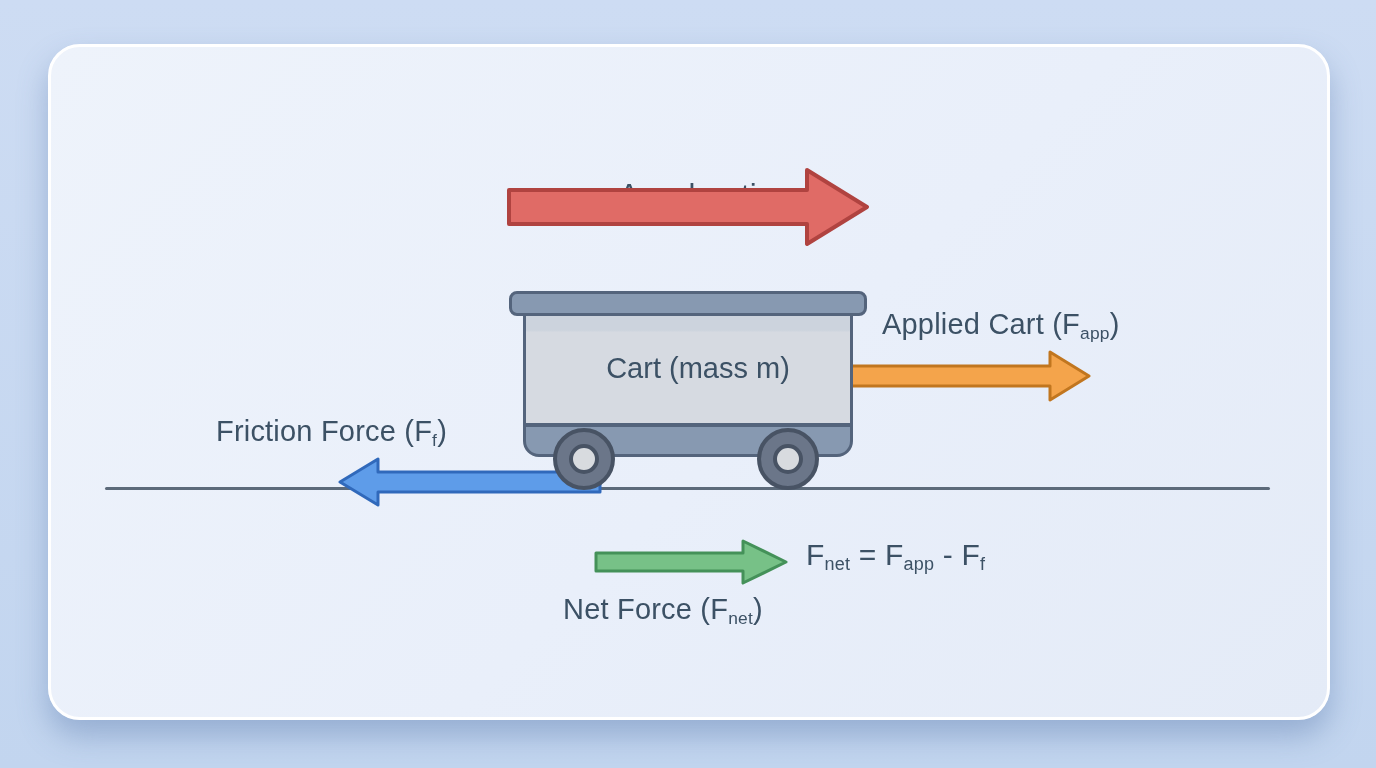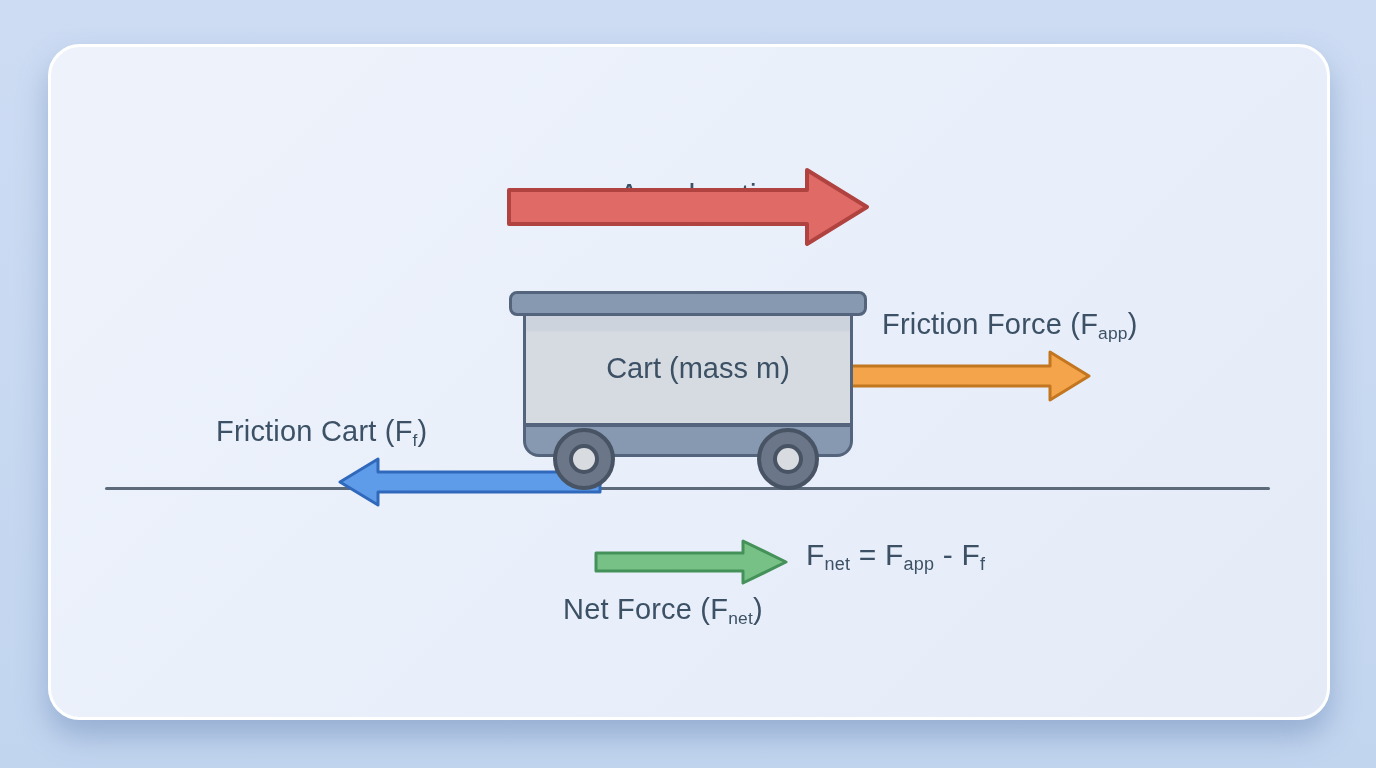--- a/index.html
+++ b/index.html
@@ -163,25 +163,25 @@
   </div>
   <div class="wheel wheel-rear">
     <div class="hub"></div>
   </div>
   <div class="cart-label">
       <span>Cart (mass m)</span>
     </div>
 </div>
 
 <div class="label" id="applied-label">
-  <span>Friction Force (F</span><sub>app</sub><span>)</span>
+  <span>Applied Cart (F</span><sub>app</sub><span>)</span>
 </div>
 
 <div class="label" id="friction-label">
-  <span>Friction Cart (F</span><sub>f</sub><span>)</span>
+  <span>Friction Force (F</span><sub>f</sub><span>)</span>
 </div>
 
 <div class="label" id="net-label">
   <span>Net Force (F</span><sub>net</sub><span>)</span>
 </div>
 
 <div class="label" id="formula">
   <span>F</span><sub>net</sub><span> = F</span><sub>app</sub><span> - F</span><sub>f</sub>
 </div>
 

